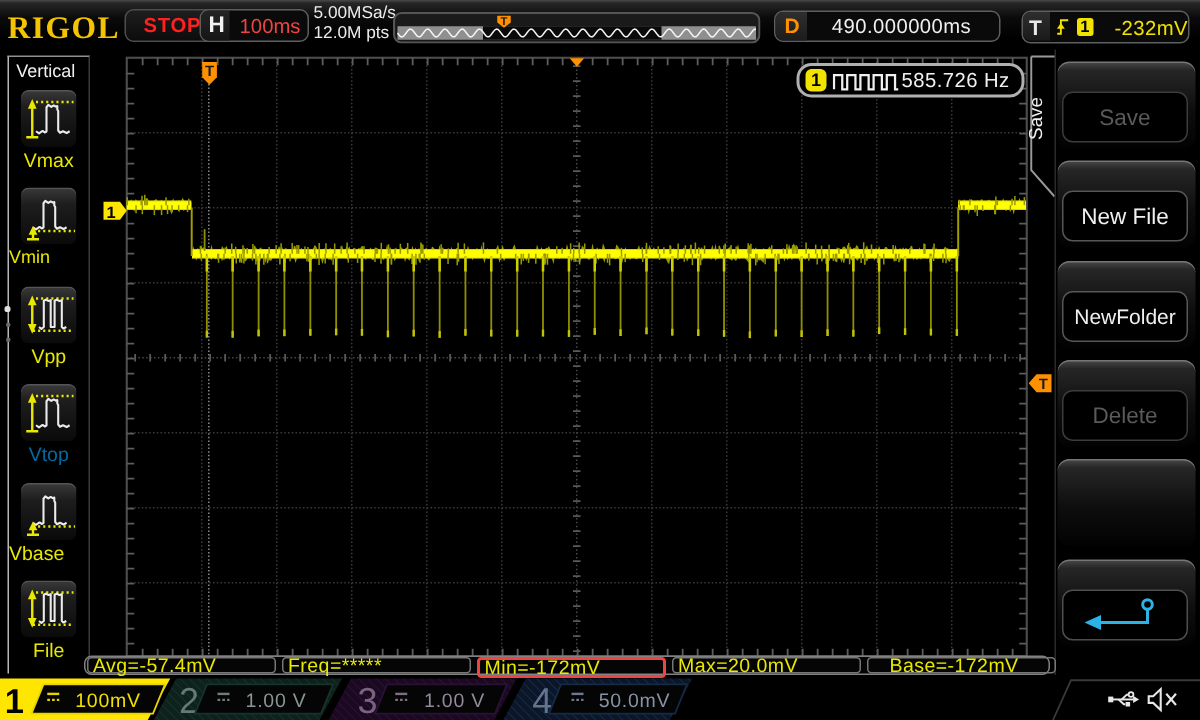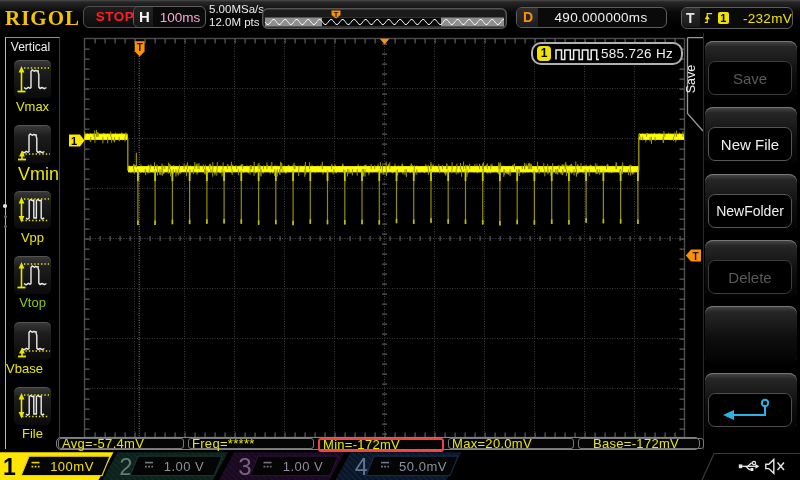--- a/index.html
+++ b/index.html
@@ -6,21 +6,21 @@
 .abs { position:absolute; }
 </style></head>
 <body>
 
 <div class="abs" style="left:0;top:0;width:800px;height:33px;background:linear-gradient(180deg,#4a4a4a 0px,#262626 2px,#0a0a0a 12px,#000 26px)"></div>
 <div class="abs" style="left:5px;top:6px;font-family:'Liberation Serif',serif;font-weight:bold;font-size:21px;color:#f5c400;letter-spacing:1px">RIGOL</div>
 <div class="abs" style="left:83px;top:6px;width:64px;height:22px;border-radius:6px;border:1.5px solid #4e4e4e;background:linear-gradient(180deg,#1e1e1e,#0c0c0c);color:#ff2020;font-weight:bold;font-size:13.5px;letter-spacing:0.5px;text-align:center;line-height:19px">STOP</div>
 <div class="abs" style="left:133px;top:6px;width:73px;height:22px;border-radius:6px;border:1.5px solid #5e5e5e;background:#0a0a0a;overflow:hidden">
   <span style="position:absolute;left:0;top:0;width:19px;height:22px;background:linear-gradient(180deg,#242424,#141414)"></span>
   <span style="position:absolute;left:5px;top:1px;color:#f2f2f2;font-weight:bold;font-size:15px">H</span>
-  <span style="position:absolute;left:23px;top:2px;width:46px;color:#f9a8d4;font-size:13.5px;text-align:center;line-height:18px">100ms</span>
+  <span style="position:absolute;left:23px;top:2px;width:46px;color:#ef4444;font-size:13.5px;text-align:center;line-height:18px">100ms</span>
 </div>
 <div class="abs" style="left:209px;top:3px;color:#ececec;font-size:11.5px;line-height:13px">5.00MSa/s<br>12.0M pts</div>
 <svg class="abs" style="left:262px;top:8px" width="245" height="21" viewBox="0 0 245 21">
     <rect x="0.7" y="0.7" width="243.6" height="19.6" rx="5" fill="#1a1a1a" stroke="#555" stroke-width="1.4"></rect>
 <rect x="3" y="9.5" width="239" height="9" fill="#8f8f8f"></rect>
 <rect x="60" y="9.5" width="119" height="9" fill="#0a0a0a"></rect>
 <polyline points="3,14.00 4,15.35 5,16.31 6,16.59 7,16.12 8,15.04 9,13.65 10,12.36 11,11.55 12,11.45 13,12.10 14,13.30 15,14.70 16,15.90 17,16.55 18,16.45 19,15.64 20,14.35 21,12.96 22,11.88 23,11.41 24,11.69 25,12.65 26,14.00 27,15.35 28,16.31 29,16.59 30,16.12 31,15.04 32,13.65 33,12.36 34,11.55 35,11.45 36,12.10 37,13.30 38,14.70 39,15.90 40,16.55 41,16.45 42,15.64 43,14.35 44,12.96 45,11.88 46,11.41 47,11.69 48,12.65 49,14.00 50,15.35 51,16.31 52,16.59 53,16.12 54,15.04 55,13.65 56,12.36 57,11.55 58,11.45 59,12.10 60,13.30 61,14.70 62,15.90 63,16.55 64,16.45 65,15.64 66,14.35 67,12.96 68,11.88 69,11.41 70,11.69 71,12.65 72,14.00 73,15.35 74,16.31 75,16.59 76,16.12 77,15.04 78,13.65 79,12.36 80,11.55 81,11.45 82,12.10 83,13.30 84,14.70 85,15.90 86,16.55 87,16.45 88,15.64 89,14.35 90,12.96 91,11.88 92,11.41 93,11.69 94,12.65 95,14.00 96,15.35 97,16.31 98,16.59 99,16.12 100,15.04 101,13.65 102,12.36 103,11.55 104,11.45 105,12.10 106,13.30 107,14.70 108,15.90 109,16.55 110,16.45 111,15.64 112,14.35 113,12.96 114,11.88 115,11.41 116,11.69 117,12.65 118,14.00 119,15.35 120,16.31 121,16.59 122,16.12 123,15.04 124,13.65 125,12.36 126,11.55 127,11.45 128,12.10 129,13.30 130,14.70 131,15.90 132,16.55 133,16.45 134,15.64 135,14.35 136,12.96 137,11.88 138,11.41 139,11.69 140,12.65 141,14.00 142,15.35 143,16.31 144,16.59 145,16.12 146,15.04 147,13.65 148,12.36 149,11.55 150,11.45 151,12.10 152,13.30 153,14.70 154,15.90 155,16.55 156,16.45 157,15.64 158,14.35 159,12.96 160,11.88 161,11.41 162,11.69 163,12.65 164,14.00 165,15.35 166,16.31 167,16.59 168,16.12 169,15.04 170,13.65 171,12.36 172,11.55 173,11.45 174,12.10 175,13.30 176,14.70 177,15.90 178,16.55 179,16.45 180,15.64 181,14.35 182,12.96 183,11.88 184,11.41 185,11.69 186,12.65 187,14.00 188,15.35 189,16.31 190,16.59 191,16.12 192,15.04 193,13.65 194,12.36 195,11.55 196,11.45 197,12.10 198,13.30 199,14.70 200,15.90 201,16.55 202,16.45 203,15.64 204,14.35 205,12.96 206,11.88 207,11.41 208,11.69 209,12.65 210,14.00 211,15.35 212,16.31 213,16.59 214,16.12 215,15.04 216,13.65 217,12.36 218,11.55 219,11.45 220,12.10 221,13.30 222,14.70 223,15.90 224,16.55 225,16.45 226,15.64 227,14.35 228,12.96 229,11.88 230,11.41 231,11.69 232,12.65 233,14.00 234,15.35 235,16.31 236,16.59 237,16.12 238,15.04 239,13.65 240,12.36 241,11.55 242,11.45" fill="none" stroke="#f5f5f5" stroke-width="1"></polyline>
 <polygon points="69.5,2.5 78.5,2.5 78.5,7 74,10.5 69.5,7" fill="#ff9000"></polygon>
 <text x="74" y="8.5" font-size="7.5" font-weight="bold" fill="#1a1a1a" text-anchor="middle" font-family="Liberation Sans, sans-serif">T</text>
   </svg>
@@ -486,42 +486,42 @@
 <div style="position:absolute;left:0;top:61.5px;width:53px;text-align:center;font-size:13px;color:#e8e800">Vmax</div>
 <div style="position:absolute;left:7px;top:86.9px;width:39px;height:40px;border-radius:6px;background:linear-gradient(180deg,#3a3a3a 0%,#1d1d1d 30%,#0a0a0a 100%);border:1px solid #000;box-shadow:inset 0 1px 0 #555">
       <svg width="39" height="40" viewBox="0 0 39 40" style="display:block">
         <path d="M8,26.5 l2,1.4 2.4,-1.6 1.4,1 1.2,-0.6 V10.5 l1.2,-1.6 2,1.4 1.6,-1 1.4,0.8 1,-0.4 V12.0 l0.6,1 V26.0 l1.2,1.5 2,-1 2.4,1.2 2,-1.2" fill="none" stroke="#ebebeb" stroke-width="1.4" stroke-linejoin="round"></path>
         <line x1="8" y1="29" x2="36" y2="29" stroke="#e8e800" stroke-width="1.6" stroke-dasharray="1.4 2"></line>
         <line x1="8" y1="30" x2="8" y2="34" stroke="#e8e800" stroke-width="1.6"></line>
         <polygon points="8,25.5 5.1,31.5 10.9,31.5" fill="#e8e800"></polygon>
         <line x1="4" y1="34.5" x2="12" y2="34.5" stroke="#e8e800" stroke-width="1.8"></line>
       </svg>
     </div>
-<div style="position:absolute;left:0;top:126.9px;width:53px;text-align:right;font-size:18px;color:#e8e800">Vmin</div>
+<div style="position:absolute;left:0;top:126.9px;width:53px;text-align:left;font-size:12px;color:#e8e800">Vmin</div>
 <div style="position:absolute;left:7px;top:152.3px;width:39px;height:40px;border-radius:6px;background:linear-gradient(180deg,#3a3a3a 0%,#1d1d1d 30%,#0a0a0a 100%);border:1px solid #000;box-shadow:inset 0 1px 0 #555">
       <svg width="39" height="40" viewBox="0 0 39 40" style="display:block">
         <line x1="10" y1="8" x2="35" y2="8" stroke="#e8e800" stroke-width="1.6" stroke-dasharray="1.4 2"></line>
         <line x1="8" y1="29.5" x2="35" y2="29.5" stroke="#e8e800" stroke-width="1.6" stroke-dasharray="1.4 2"></line>
         <path d="M12,27 l1.6,1.2 1.6,-1.2 V9.5 l1.4,-0.8 1.8,1 1.4,-0.6 V27 h2.6 V9.5 l1.4,-0.8 1.8,1 1.6,-0.6 V27 l1,1 2,-1" fill="none" stroke="#ebebeb" stroke-width="1.4" stroke-linejoin="round"></path>
         <line x1="7.5" y1="11" x2="7.5" y2="26.5" stroke="#e8e800" stroke-width="1.6"></line>
         <polygon points="7.5,6 4.6,12.5 10.4,12.5" fill="#e8e800"></polygon>
         <polygon points="7.5,31.5 4.6,25 10.4,25" fill="#e8e800"></polygon>
       </svg>
     </div>
 <div style="position:absolute;left:0;top:192.3px;width:53px;text-align:center;font-size:13px;color:#e8e800">Vpp</div>
 <div style="position:absolute;left:7px;top:217.7px;width:39px;height:40px;border-radius:6px;background:linear-gradient(180deg,#3a3a3a 0%,#1d1d1d 30%,#0a0a0a 100%);border:1px solid #000;box-shadow:inset 0 1px 0 #555">
       <svg width="39" height="40" viewBox="0 0 39 40" style="display:block">
         <line x1="10" y1="8" x2="35" y2="8" stroke="#e8e800" stroke-width="1.6" stroke-dasharray="1.4 2"></line>
         <path d="M10,27.5 l2,1.4 2.4,-1.6 1.4,1 1.2,-0.6 V11.5 l1.2,-1.6 2,1.4 1.6,-1 1.4,0.8 1,-0.4 V13.0 l0.6,1 V27.0 l1.2,1.5 2,-1 2.4,1.2 2,-1.2" fill="none" stroke="#ebebeb" stroke-width="1.4" stroke-linejoin="round"></path>
         <line x1="7.5" y1="11" x2="7.5" y2="31" stroke="#e8e800" stroke-width="1.6"></line>
         <polygon points="7.5,6 4.6,12.5 10.4,12.5" fill="#e8e800"></polygon>
         <line x1="3.5" y1="31.5" x2="11.5" y2="31.5" stroke="#e8e800" stroke-width="1.8"></line>
       </svg>
     </div>
-<div style="position:absolute;left:0;top:257.7px;width:53px;text-align:center;font-size:13px;color:#84cc16">Vtop</div>
+<div style="position:absolute;left:0;top:257.7px;width:53px;text-align:center;font-size:13px;color:#0369a1">Vtop</div>
 <div style="position:absolute;left:7px;top:283.1px;width:39px;height:40px;border-radius:6px;background:linear-gradient(180deg,#3a3a3a 0%,#1d1d1d 30%,#0a0a0a 100%);border:1px solid #000;box-shadow:inset 0 1px 0 #555">
       <svg width="39" height="40" viewBox="0 0 39 40" style="display:block">
         <path d="M8,26.5 l2,1.4 2.4,-1.6 1.4,1 1.2,-0.6 V10.5 l1.2,-1.6 2,1.4 1.6,-1 1.4,0.8 1,-0.4 V12.0 l0.6,1 V26.0 l1.2,1.5 2,-1 2.4,1.2 2,-1.2" fill="none" stroke="#ebebeb" stroke-width="1.4" stroke-linejoin="round"></path>
         <line x1="8" y1="29" x2="36" y2="29" stroke="#e8e800" stroke-width="1.6" stroke-dasharray="1.4 2"></line>
         <line x1="8" y1="30" x2="8" y2="34" stroke="#e8e800" stroke-width="1.6"></line>
         <polygon points="8,25.5 5.1,31.5 10.9,31.5" fill="#e8e800"></polygon>
         <line x1="4" y1="34.5" x2="12" y2="34.5" stroke="#e8e800" stroke-width="1.8"></line>
       </svg>
     </div>
 <div style="position:absolute;left:0;top:323.1px;width:53px;text-align:left;font-size:13px;color:#e8e800">Vbase</div>

